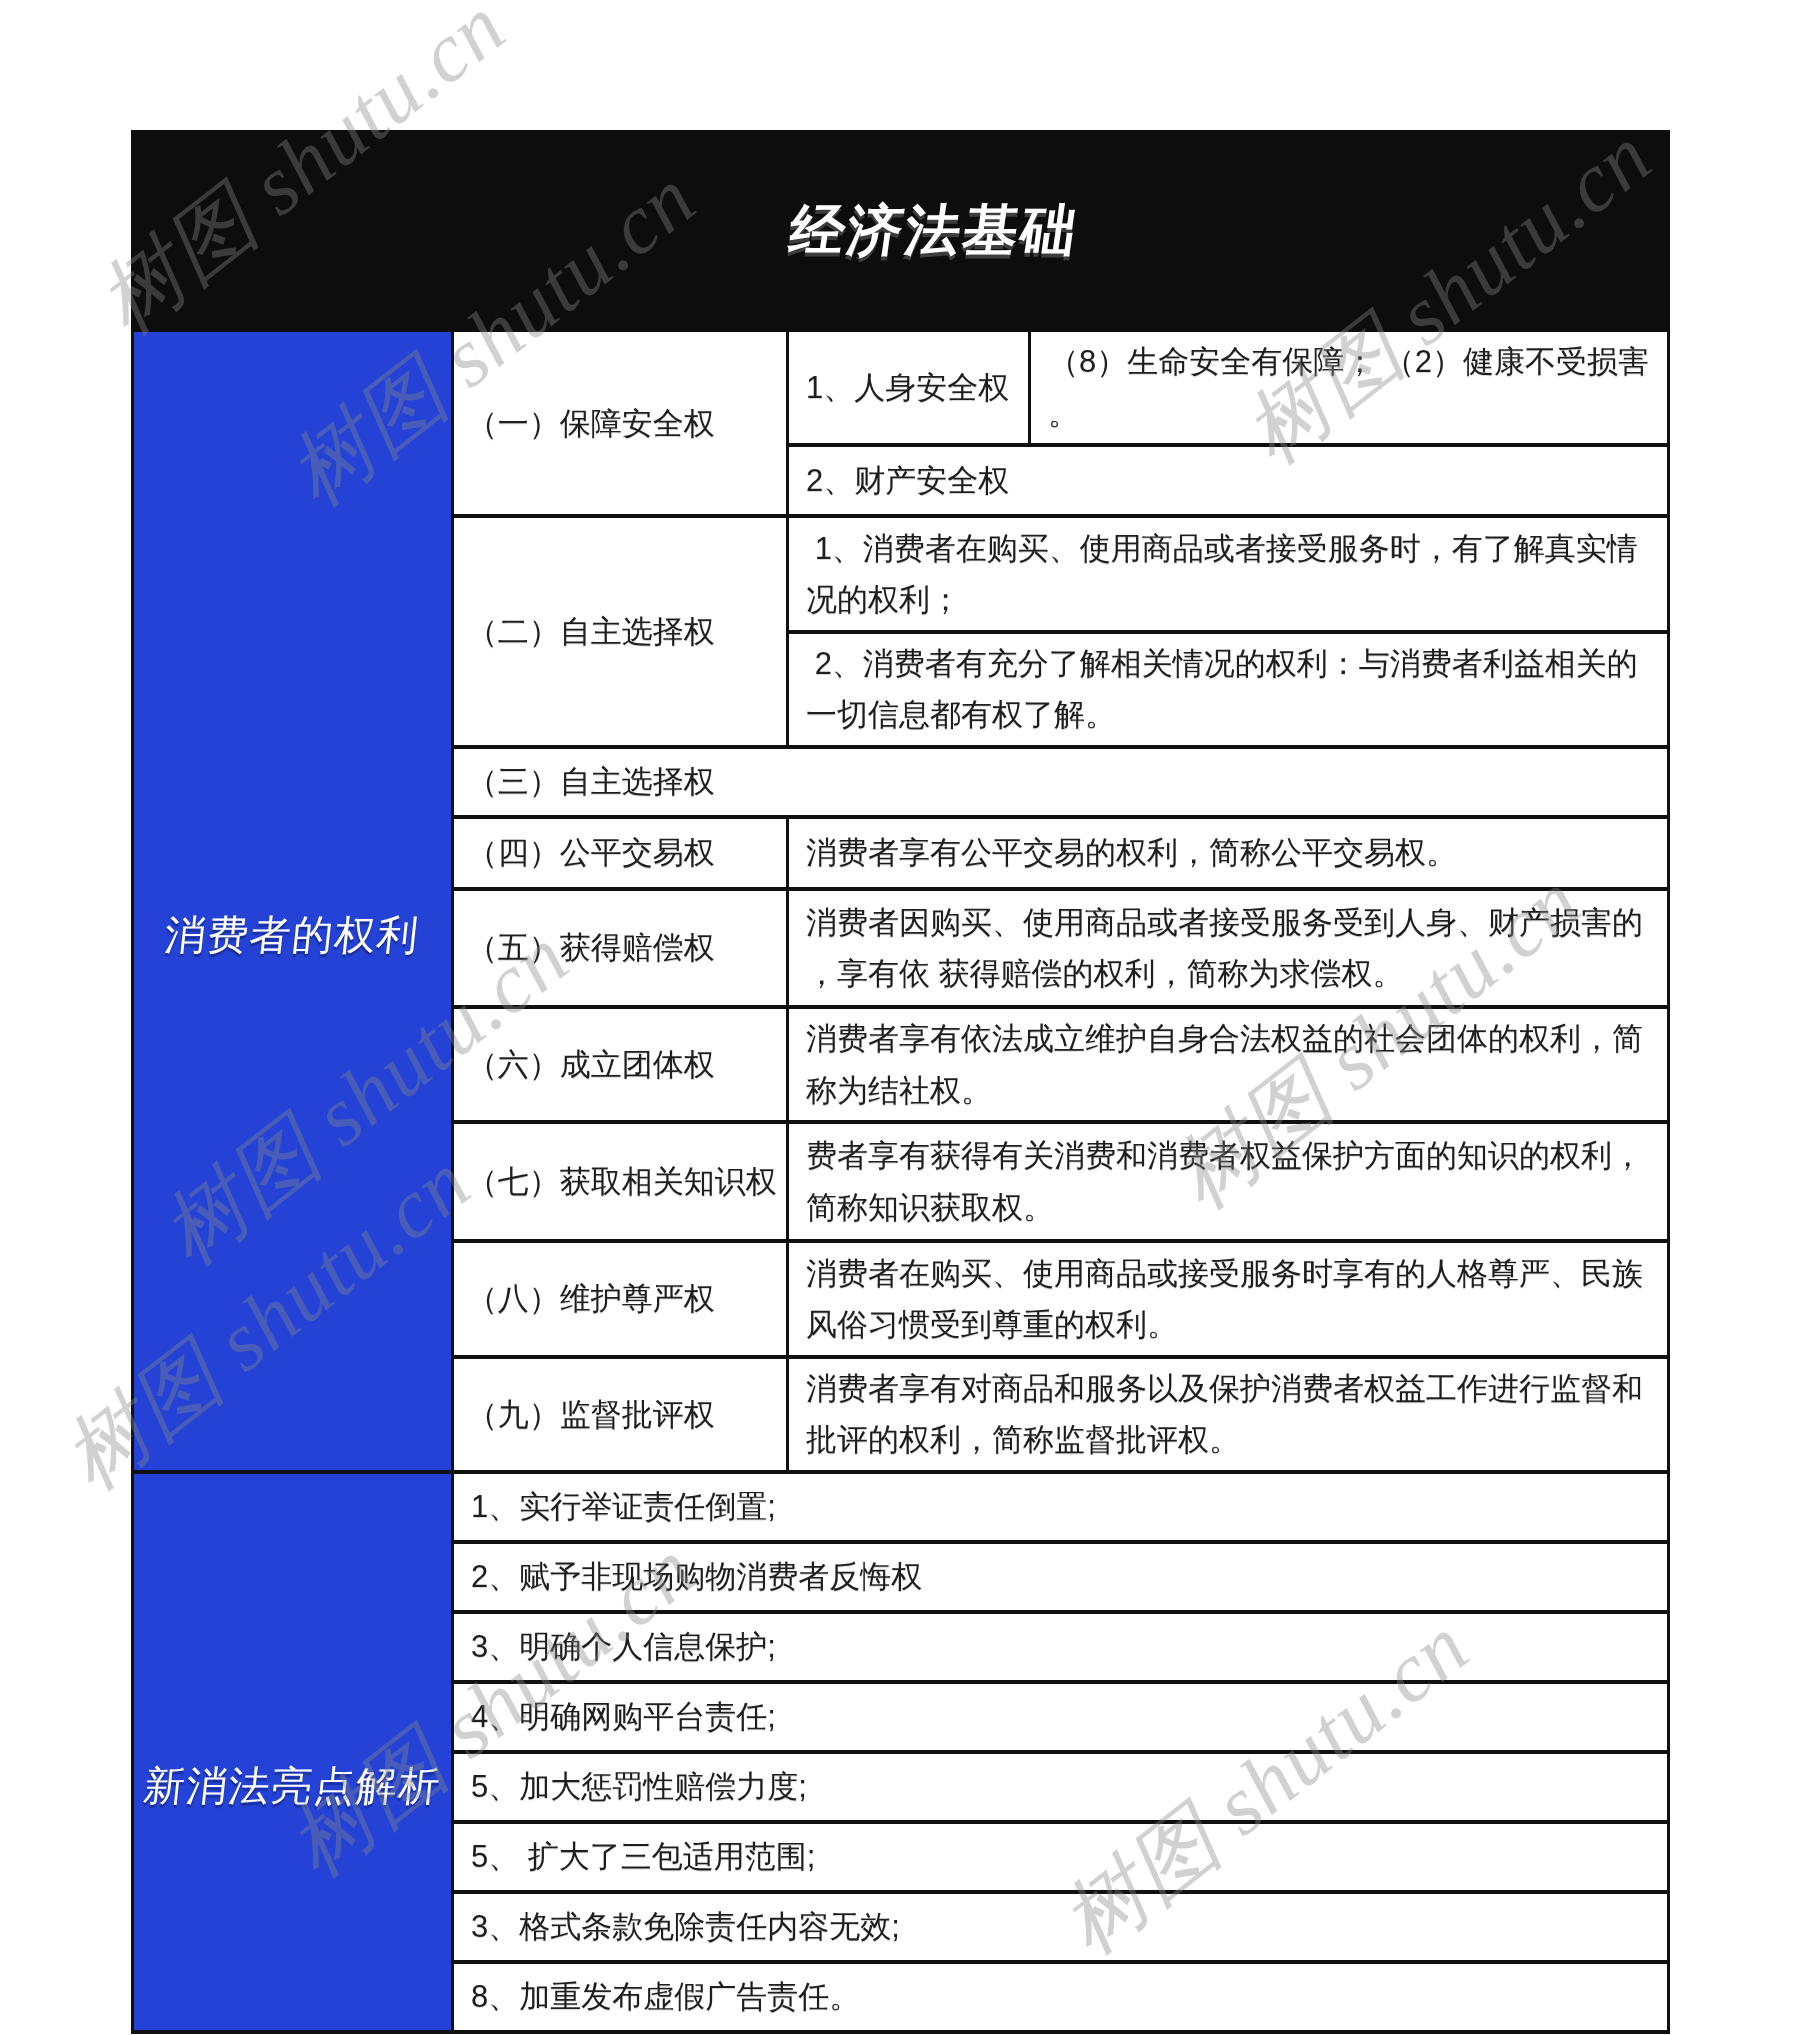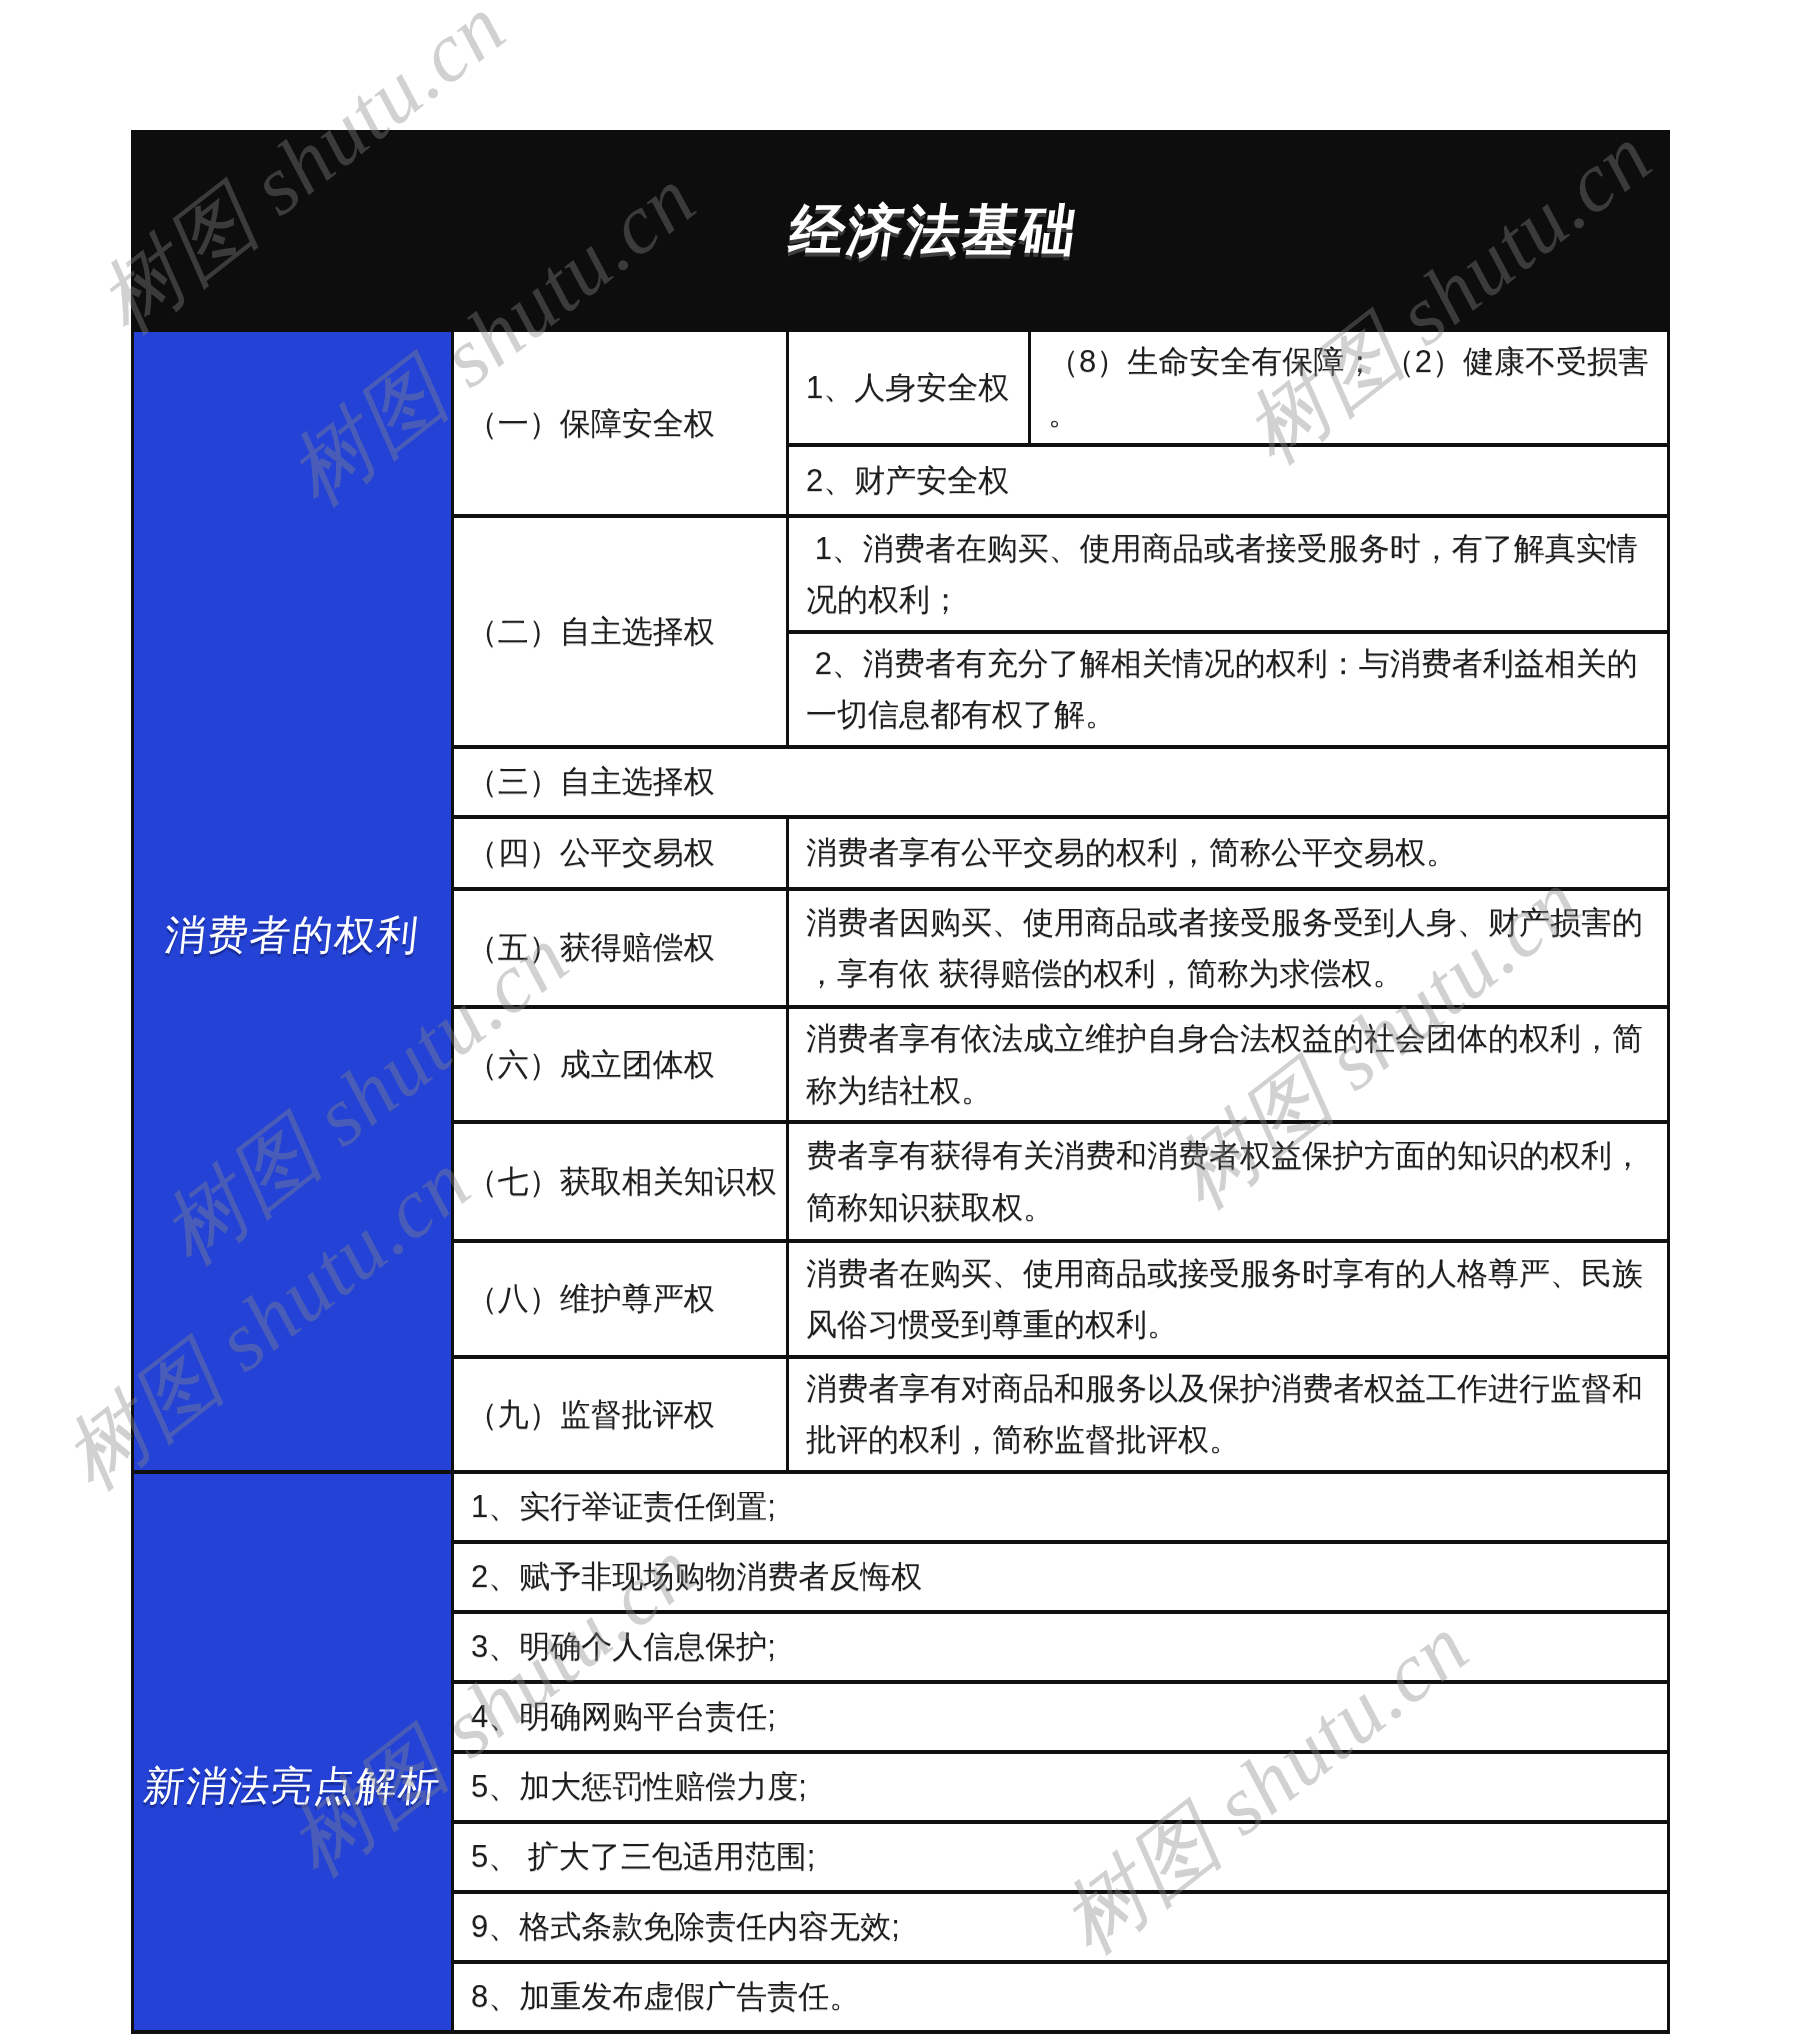--- a/index.html
+++ b/index.html
@@ -172,21 +172,21 @@
     <tr style="height:70px">
           <td colspan="3">4、明确网购平台责任;</td>
         </tr>
     <tr style="height:70px">
           <td colspan="3">5、加大惩罚性赔偿力度;</td>
         </tr>
     <tr style="height:70px">
           <td colspan="3">5、 扩大了三包适用范围;</td>
         </tr>
     <tr style="height:70px">
-          <td colspan="3">9、格式条款免除责任内容无效;</td>
+          <td colspan="3">3、格式条款免除责任内容无效;</td>
         </tr>
     <tr style="height:70px">
           <td colspan="3">8、加重发布虚假广告责任。</td>
         </tr>
   </tbody>
     </table>
 </div>
 
 <div id="wm-layer">
     <div class="wm" style="left: 302px; top: 165px;">树图 shutu.cn</div>

